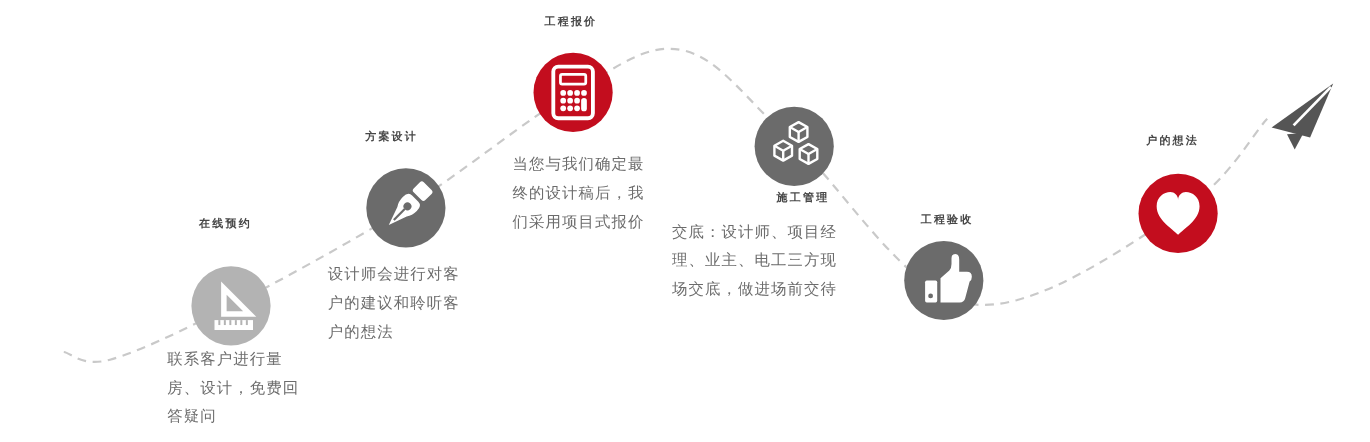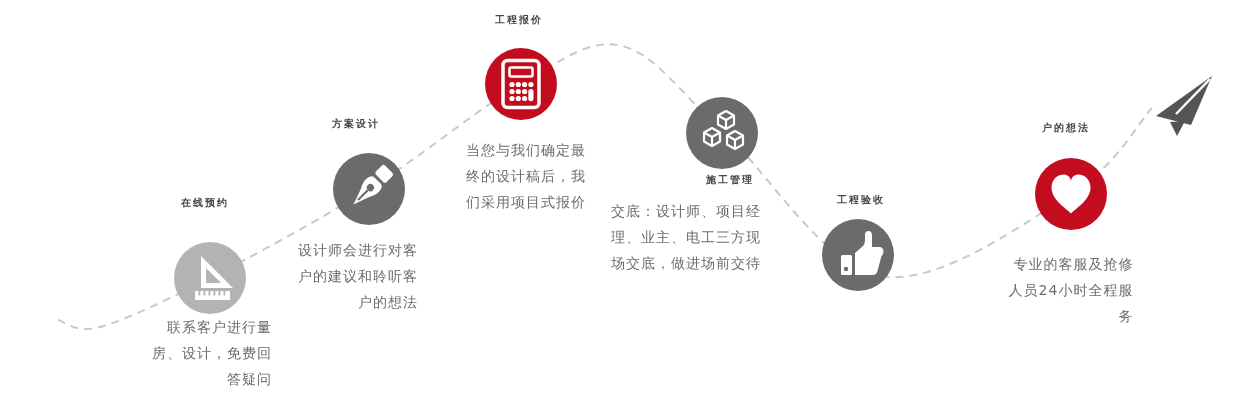--- a/index.html
+++ b/index.html
@@ -21,21 +21,21 @@
   .step-circle{
     position:absolute;z-index:1;
     width:72px;height:72px;border-radius:50%;
     background:var(--c,#999);
   }
   .step-circle svg{display:block;width:72px;height:72px;}
   .step-desc{
     position:absolute;z-index:2;
     transform:translateX(-50%);
     font-size:14px;line-height:26px;letter-spacing:1px;
-    color:#6c6c6c;text-align:right;
+    color:#6c6c6c;text-align:left;
     white-space:pre-line;
   }
 </style>
 </head>
 <body>
 
 <div class="canvas">
 
   <svg class="flow-svg" width="1245" height="402" viewBox="0 0 1245 402">
     <path d="M58 320 C65 321,74.7 334,100 327 C125.3 320,165.2 301,210 278
@@ -137,17 +137,14 @@
       <path fill="#ffffff" d="M33 56 L33 34 L41 27 Q43 25 43 21 L43 16 Q43 12 46.5 12 Q50 12 50 17 L50 28 L57 28 Q61.5 28 61.5 32.5 Q61.5 35.5 59.5 37 L55.5 52 Q54.5 56 50.5 56 Z"></path>
     </svg>
   </div>
 
   <div class="step-title" style="left:1066px;top:121px">户的想法</div>
   <div class="step-circle" style="left: 1035px; top: 158px; background: rgb(195, 13, 30); --c: #c30d1e;">
     <svg viewBox="0 0 72 72">
       <path fill="#ffffff" d="M36 55.5 C31 50 16.5 42 16.5 29.5 C16.5 21 23 16.5 29 16.5 C32.5 16.5 36 19.5 36 23.5 C36 19.5 39.5 16.5 43 16.5 C49 16.5 55.5 21 55.5 29.5 C55.5 42 41 50 36 55.5 Z"></path>
     </svg>
   </div>
-  <div class="step-desc" style="left:1071px;top:251px">专业的客服及抢修
-人员24小时全程服
-务</div>
 
 </div>
 
 </body></html>

